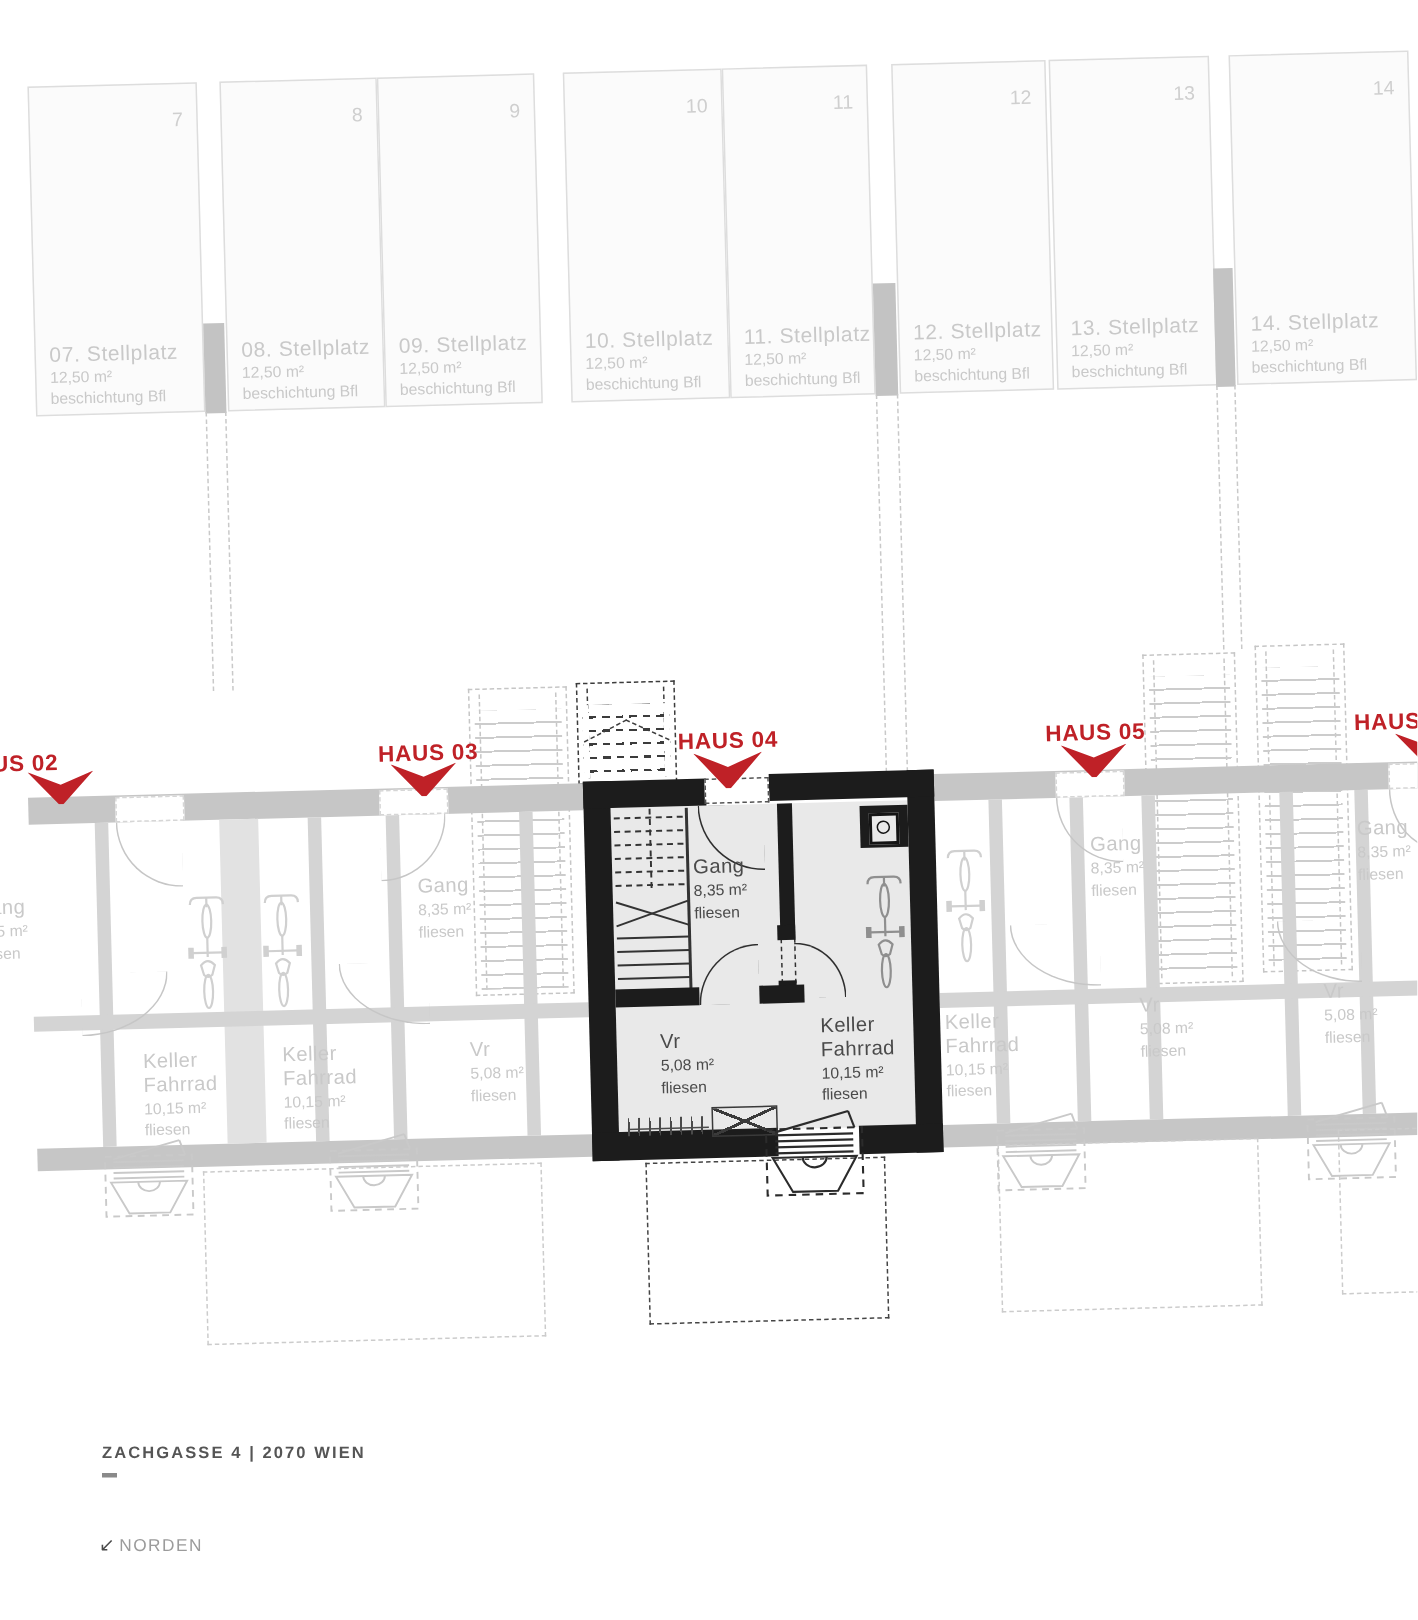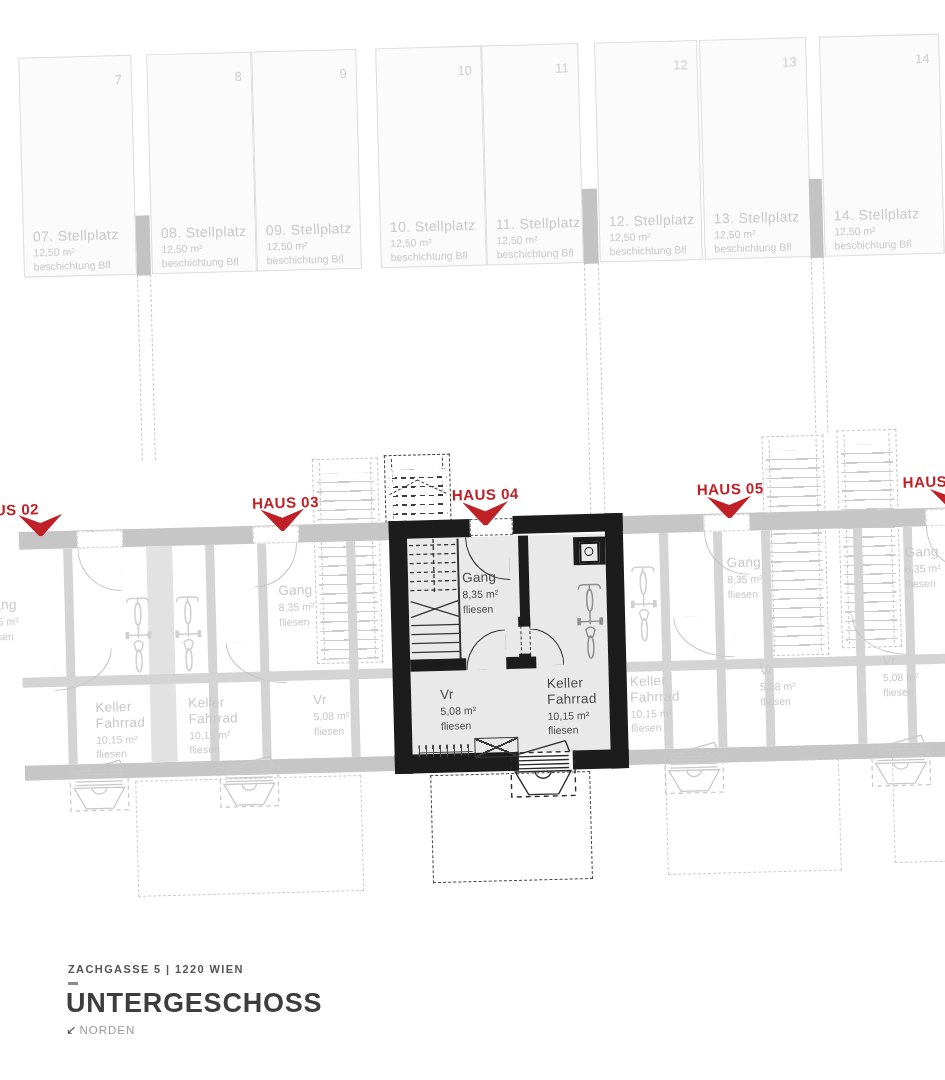--- a/index.html
+++ b/index.html
@@ -383,19 +383,18 @@
   <div class="haus-label" style="left:252px;top:489px">HAUS 03</div>
   <div class="haus-arrow" style="left:260px;top:504px;width:44px;height:22px"></div>
   <div class="haus-label" style="left:452px;top:486px">HAUS 04</div>
   <div class="haus-arrow" style="left:462px;top:502px;width:46px;height:24px"></div>
   <div class="haus-label" style="left:697px;top:487px">HAUS 05</div>
   <div class="haus-arrow" style="left:707px;top:503px;width:44px;height:22px"></div>
   <div class="haus-label" style="left:903px;top:485px">HAUS 06</div>
   <div class="haus-arrow" style="left:930px;top:501px;width:44px;height:22px"></div>
  </div>
 
- <div class="tb-address">ZACHGASSE 5 | 1220 WIEN</div>
+ <div class="tb-address">ZACHGASSE 4 | 2070 WIEN</div>
  <div class="tb-dash"></div>
- <div class="tb-title">UNTERGESCHOSS</div>
  <div class="tb-north">
    <span class="na">↙</span><span>NORDEN</span>
  </div>
 </div>
 
 </body></html>

